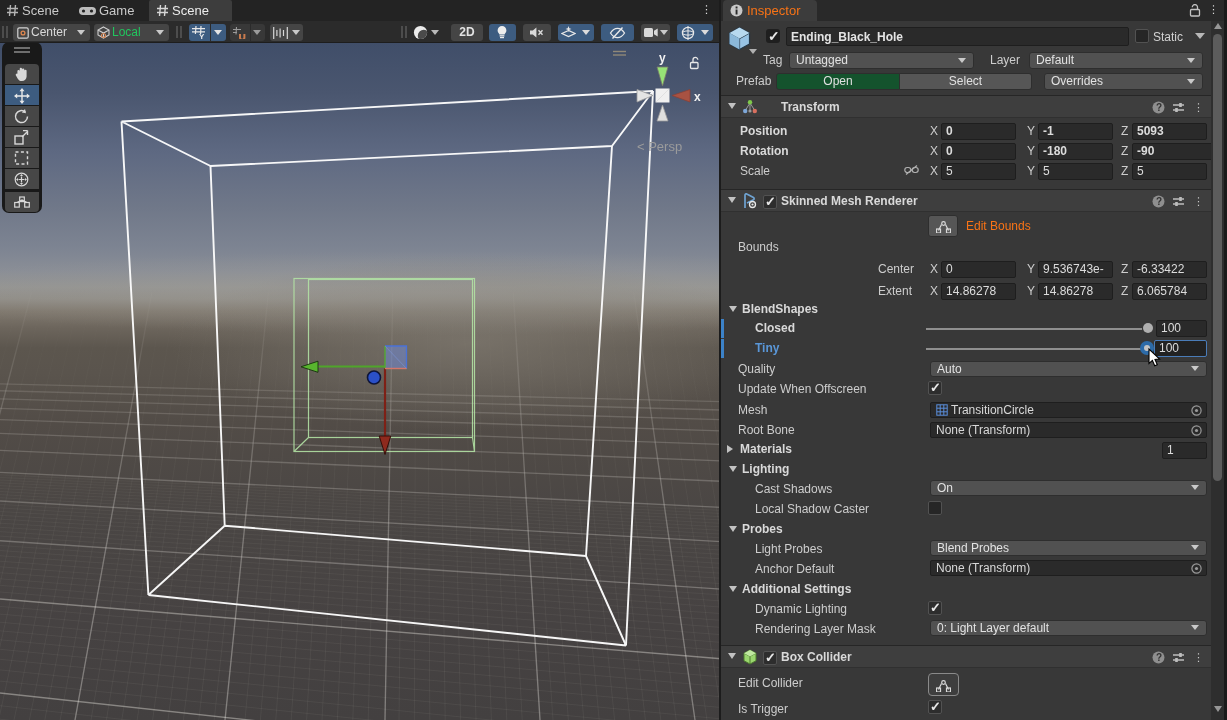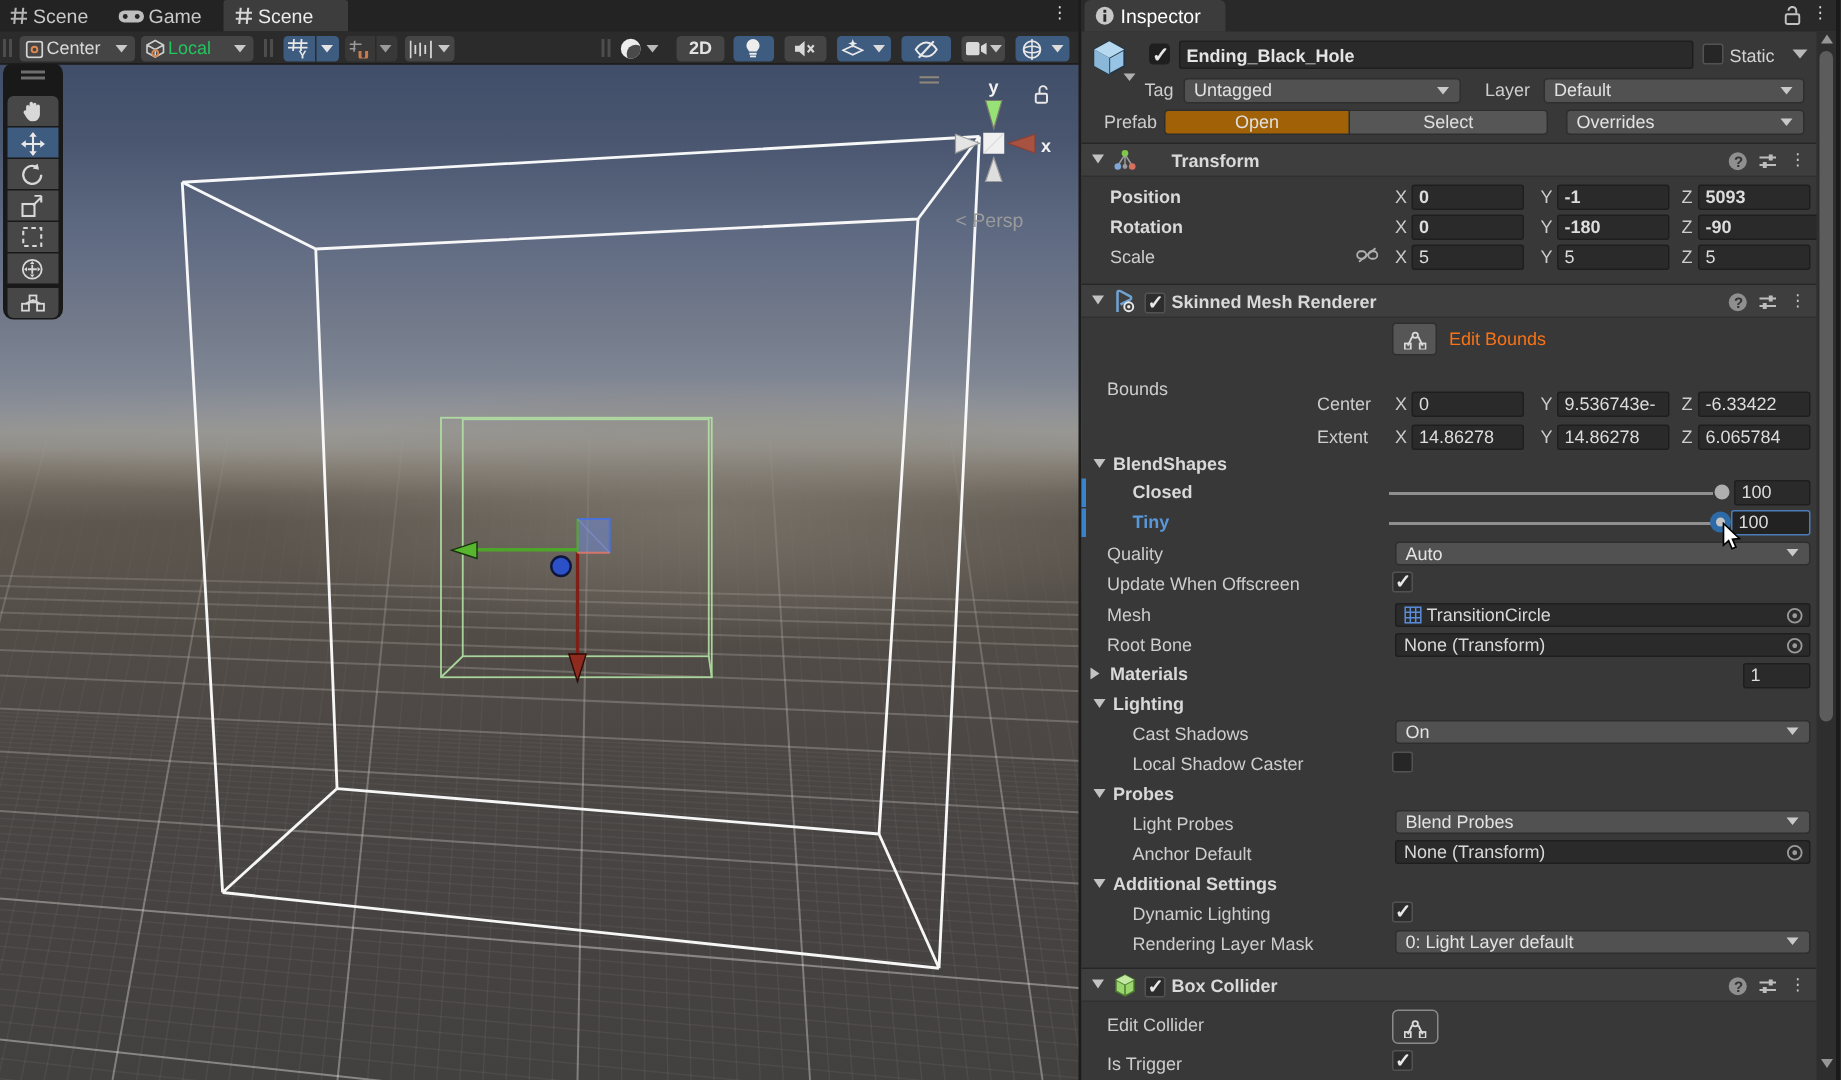--- a/index.html
+++ b/index.html
@@ -381,21 +381,21 @@
 
 <div class="abs" style="left:721px;top:0;width:506px;height:720px;background:#383838"></div>
 
 <div class="abs" style="left:721px;top:0;width:506px;height:21px;background:#292929">
   <div class="abs" style="left:2px;top:0;width:94px;height:21px;background:#3c3c3c;border-radius:4px 4px 0 0"></div>
   <svg class="abs" style="left:9px;top:4px" width="13" height="13" viewBox="0 0 13 13">
       <circle cx="6.5" cy="6.5" r="6" fill="#c8c8c8"></circle>
       <rect x="5.6" y="2.5" width="1.9" height="2" fill="#292929"></rect>
       <rect x="5.6" y="5.5" width="1.9" height="5" fill="#292929"></rect>
     </svg>
-  <span class="lbl" style="left:26px;top:3px;font-size:13px;color:#ffffff">Inspector</span>
+  <span class="lbl" style="left:26px;top:3px;font-size:13px;color:#f97316">Inspector</span>
   <svg class="abs" style="left:468px;top:4px" width="12" height="13" viewBox="0 0 12 13">
       <g stroke="#c2c2c2" stroke-width="1.3" fill="none">
         <rect x="1.5" y="5.5" width="9" height="6.5" rx="1"></rect>
         <path d="M8.5 5 v-1.8 a2.6 2.6 0 0 0-5.2 0"></path>
       </g>
     </svg>
   <span class="lbl" style="left:487px;top:2px;font-size:11px;color:#dcdcdc">⋮</span>
 </div>
 
 <svg class="abs" style="left:727px;top:26px" width="25" height="25" viewBox="0 0 25 25">
@@ -409,21 +409,21 @@
 <span class="ck" style="left:768px;top:30px;font-size:14px">✓</span>
 <div class="fld" style="left:786px;top:27px;width:343px;height:19px;line-height:16px;color:#e4e4e4;font-weight:bold">Ending_Black_Hole</div>
 <div class="cb" style="left:1135px;top:29px"></div>
 <span class="lbl" style="left:1153px;top:30px;color:#d2d2d2">Static</span>
 <div class="abs" style="left:1195px;top:33px;width:0;height:0;border-left:5px solid transparent;border-right:5px solid transparent;border-top:6px solid #b8b8b8"></div>
 <span class="lbl" style="left:763px;top:53px;color:#cdcdcd">Tag</span>
 <div class="dd" style="left:789px;top:52px;width:185px;height:17px">Untagged<span class="ar"></span></div>
 <span class="lbl" style="left:990px;top:53px;color:#cdcdcd">Layer</span>
 <div class="dd" style="left:1029px;top:52px;width:174px;height:17px">Default<span class="ar"></span></div>
 <span class="lbl" style="left:736px;top:74px;color:#cdcdcd">Prefab</span>
-<div class="abs" style="left:776px;top:73px;width:124px;height:17px;background:#a16207;border:1px solid #2e2e2e;border-radius:3px 0 0 3px;color:#e0e0e0;font-size:12px;text-align:center;line-height:15px">Open</div>
+<div class="abs" style="left:776px;top:73px;width:124px;height:17px;background:#14532d;border:1px solid #2e2e2e;border-radius:3px 0 0 3px;color:#e0e0e0;font-size:12px;text-align:center;line-height:15px">Open</div>
 <div class="abs" style="left:900px;top:73px;width:132px;height:17px;background:#565656;border:1px solid #2e2e2e;border-left:none;border-radius:0 3px 3px 0;color:#e0e0e0;font-size:12px;text-align:center;line-height:15px">Select</div>
 <div class="dd" style="left:1044px;top:73px;width:159px;height:17px">Overrides<span class="ar"></span></div>
 
 <div class="hdr" style="top:95px;height:23px"></div>
 <div class="fold" style="left:728px;top:103px"></div>
 <svg class="abs" style="left:742px;top:99px" width="16" height="16" viewBox="0 0 16 16">
     <g stroke="#9a9a9a" stroke-width="1">
       <path d="M8 4 L3.5 11 M8 4 L12.5 11 M8 4 L8 11"></path>
     </g>
     <circle cx="8" cy="3.2" r="2.2" fill="#7fc94a"></circle>
@@ -501,21 +501,21 @@
   <svg class="abs" style="left:7px;top:4px" width="15" height="13" viewBox="0 0 15 13">
       <g fill="none" stroke="#dadada" stroke-width="1.2">
         <path d="M2.5 10.5 L5.5 4.5 M9.5 4.5 L12.5 10.5"></path>
       </g>
       <rect x="0.5" y="9" width="4" height="4" fill="none" stroke="#dadada" stroke-width="1.2"></rect>
       <rect x="10.5" y="9" width="4" height="4" fill="none" stroke="#dadada" stroke-width="1.2"></rect>
       <circle cx="7.5" cy="3.5" r="1.8" fill="none" stroke="#dadada" stroke-width="1.2"></circle>
     </svg>
 </div>
 <span class="lbl" style="left:966px;top:219px;color:#f97316">Edit Bounds</span>
-<span class="lbl" style="left:738px;top:252px">Bounds</span>
+<span class="lbl" style="left:738px;top:240px">Bounds</span>
 <span class="lbl" style="left:878px;top:262px">Center</span>
 <span class="lbl" style="left:930px;top:262px">X</span>
 <div class="fld" style="left:941px;top:261px;width:75px;height:17px">0</div>
 <span class="lbl" style="left:1027px;top:262px">Y</span>
 <div class="fld" style="left:1038px;top:261px;width:75px;height:17px">9.536743e-</div>
 <span class="lbl" style="left:1121px;top:262px">Z</span>
 <div class="fld" style="left:1132px;top:261px;width:75px;height:17px">-6.33422</div>
 <span class="lbl" style="left:878px;top:284px">Extent</span>
 <span class="lbl" style="left:930px;top:284px">X</span>
 <div class="fld" style="left:941px;top:283px;width:75px;height:17px">14.86278</div>

